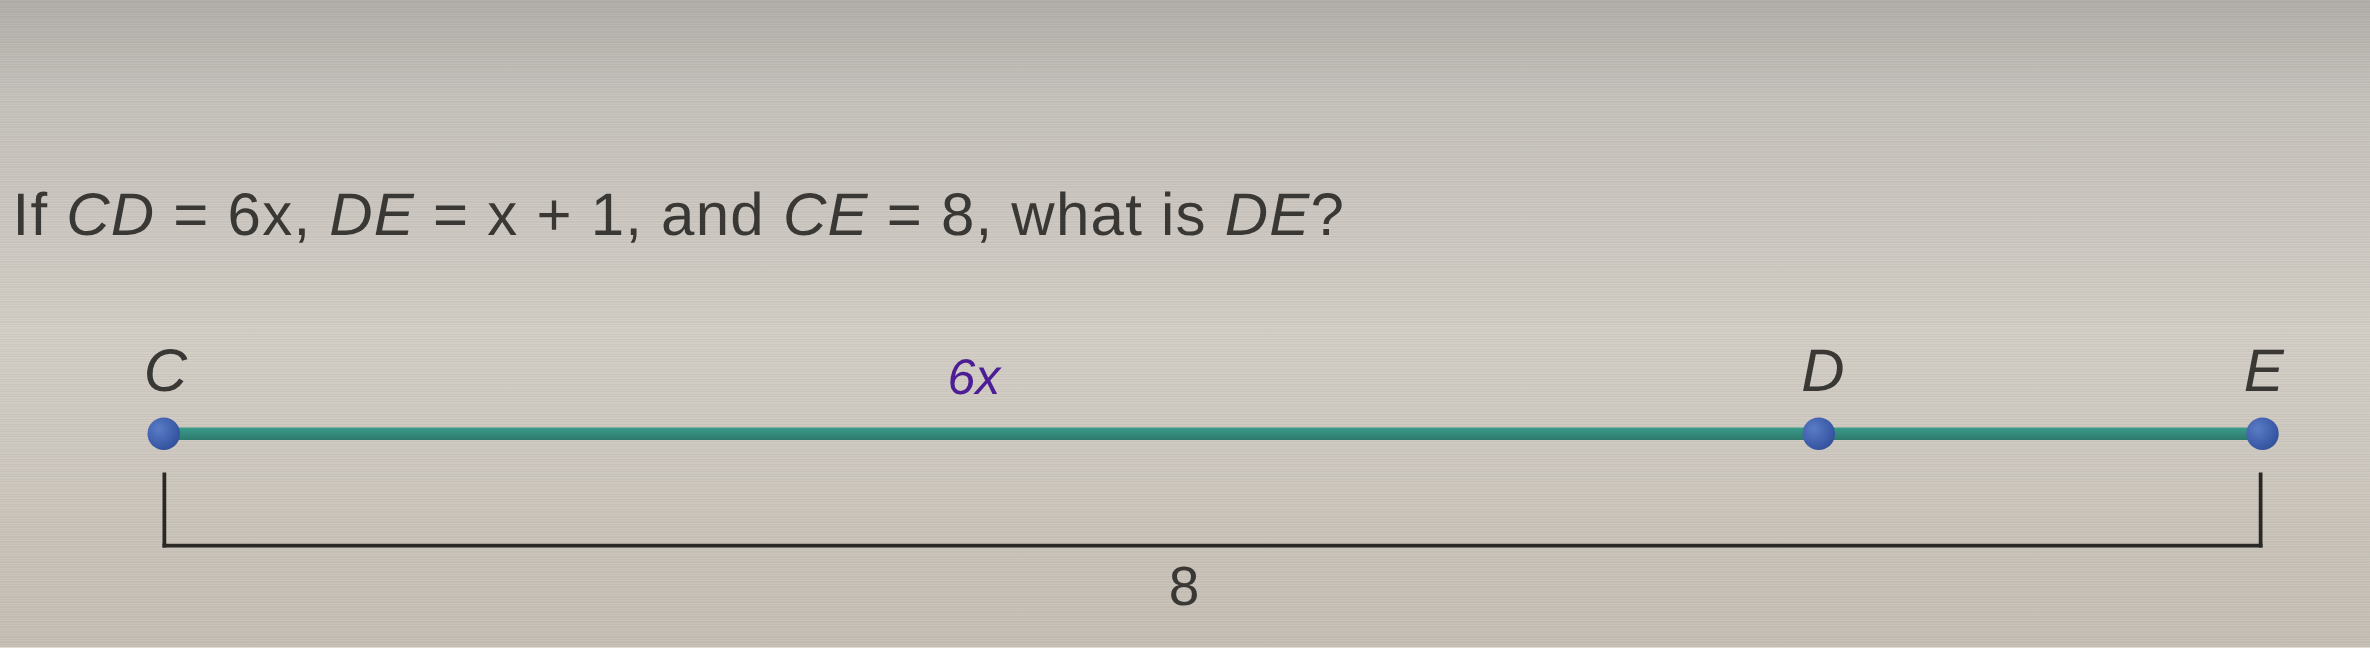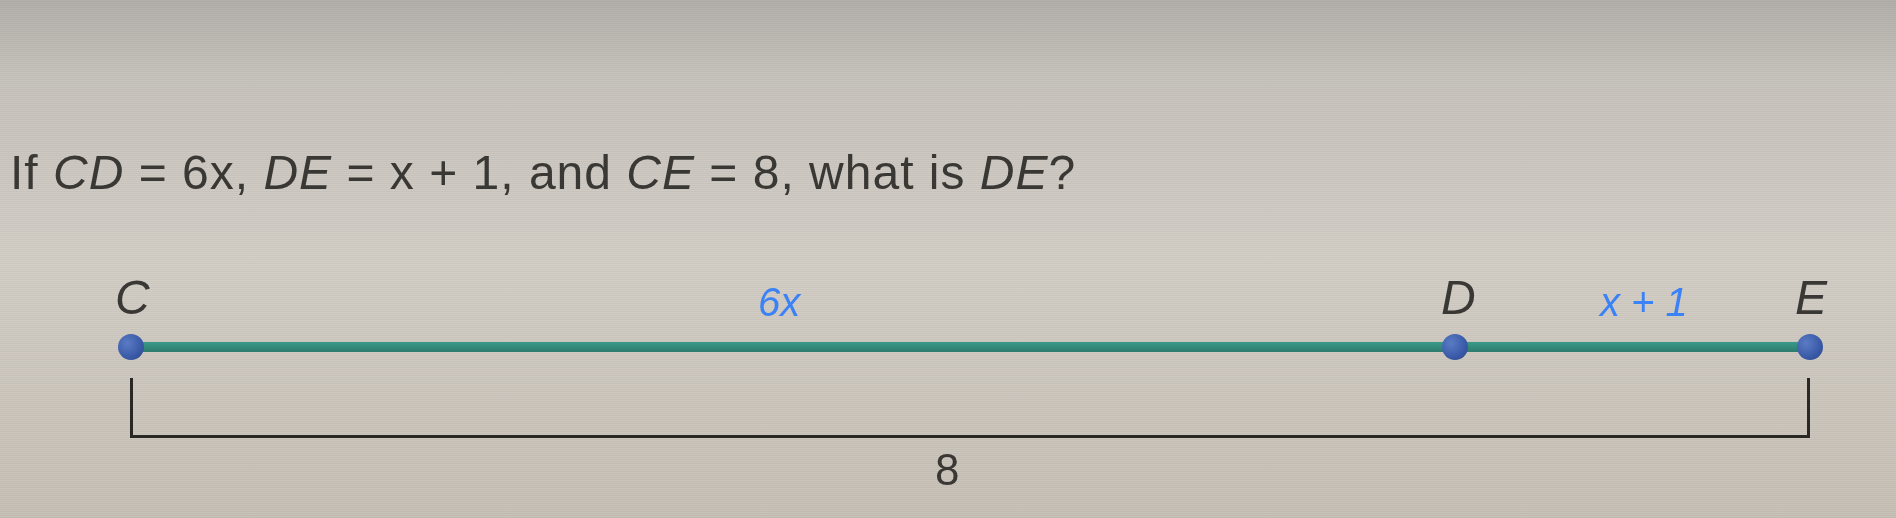--- a/index.html
+++ b/index.html
@@ -41,21 +41,21 @@
       color: #3a3835;
       top: 0px;
     }
     .label-c { left: 15px; }
     .label-d { left: 1341px; }
     .label-e { left: 1695px; }
     
     .segment-label {
       position: absolute;
       font-size: 40px;
-      color: #3b82f6;
+      color: #4c1d95;
       top: 10px;
     }
     .seg-cd { left: 658px; font-style: italic; }
     .seg-de { left: 1500px; font-style: italic; }
     
     .green-line {
       position: absolute;
       top: 72px;
       height: 10px;
       background: linear-gradient(180deg, #3a9b8a 0%, #2d7a6d 100%);
@@ -136,21 +136,20 @@
 <div class="question">
   <span>If </span><span class="italic">CD</span><span> = 6x, </span><span class="italic">DE</span><span> = x + 1, and </span><span class="italic">CE</span><span> = 8, what is </span><span class="italic">DE</span><span>?</span>
 </div>
 
 <div class="diagram">
   <div class="point-label label-c">C</div>
   <div class="point-label label-d">D</div>
   <div class="point-label label-e">E</div>
 
   <div class="segment-label seg-cd">6x</div>
-  <div class="segment-label seg-de">x + 1</div>
 
   <div class="green-line line-cd"></div>
   <div class="green-line line-de"></div>
 
   <div class="point-dot dot-c"></div>
   <div class="point-dot dot-d"></div>
   <div class="point-dot dot-e"></div>
 
   <div class="bracket">
     <div class="bracket-tick-left"></div>

